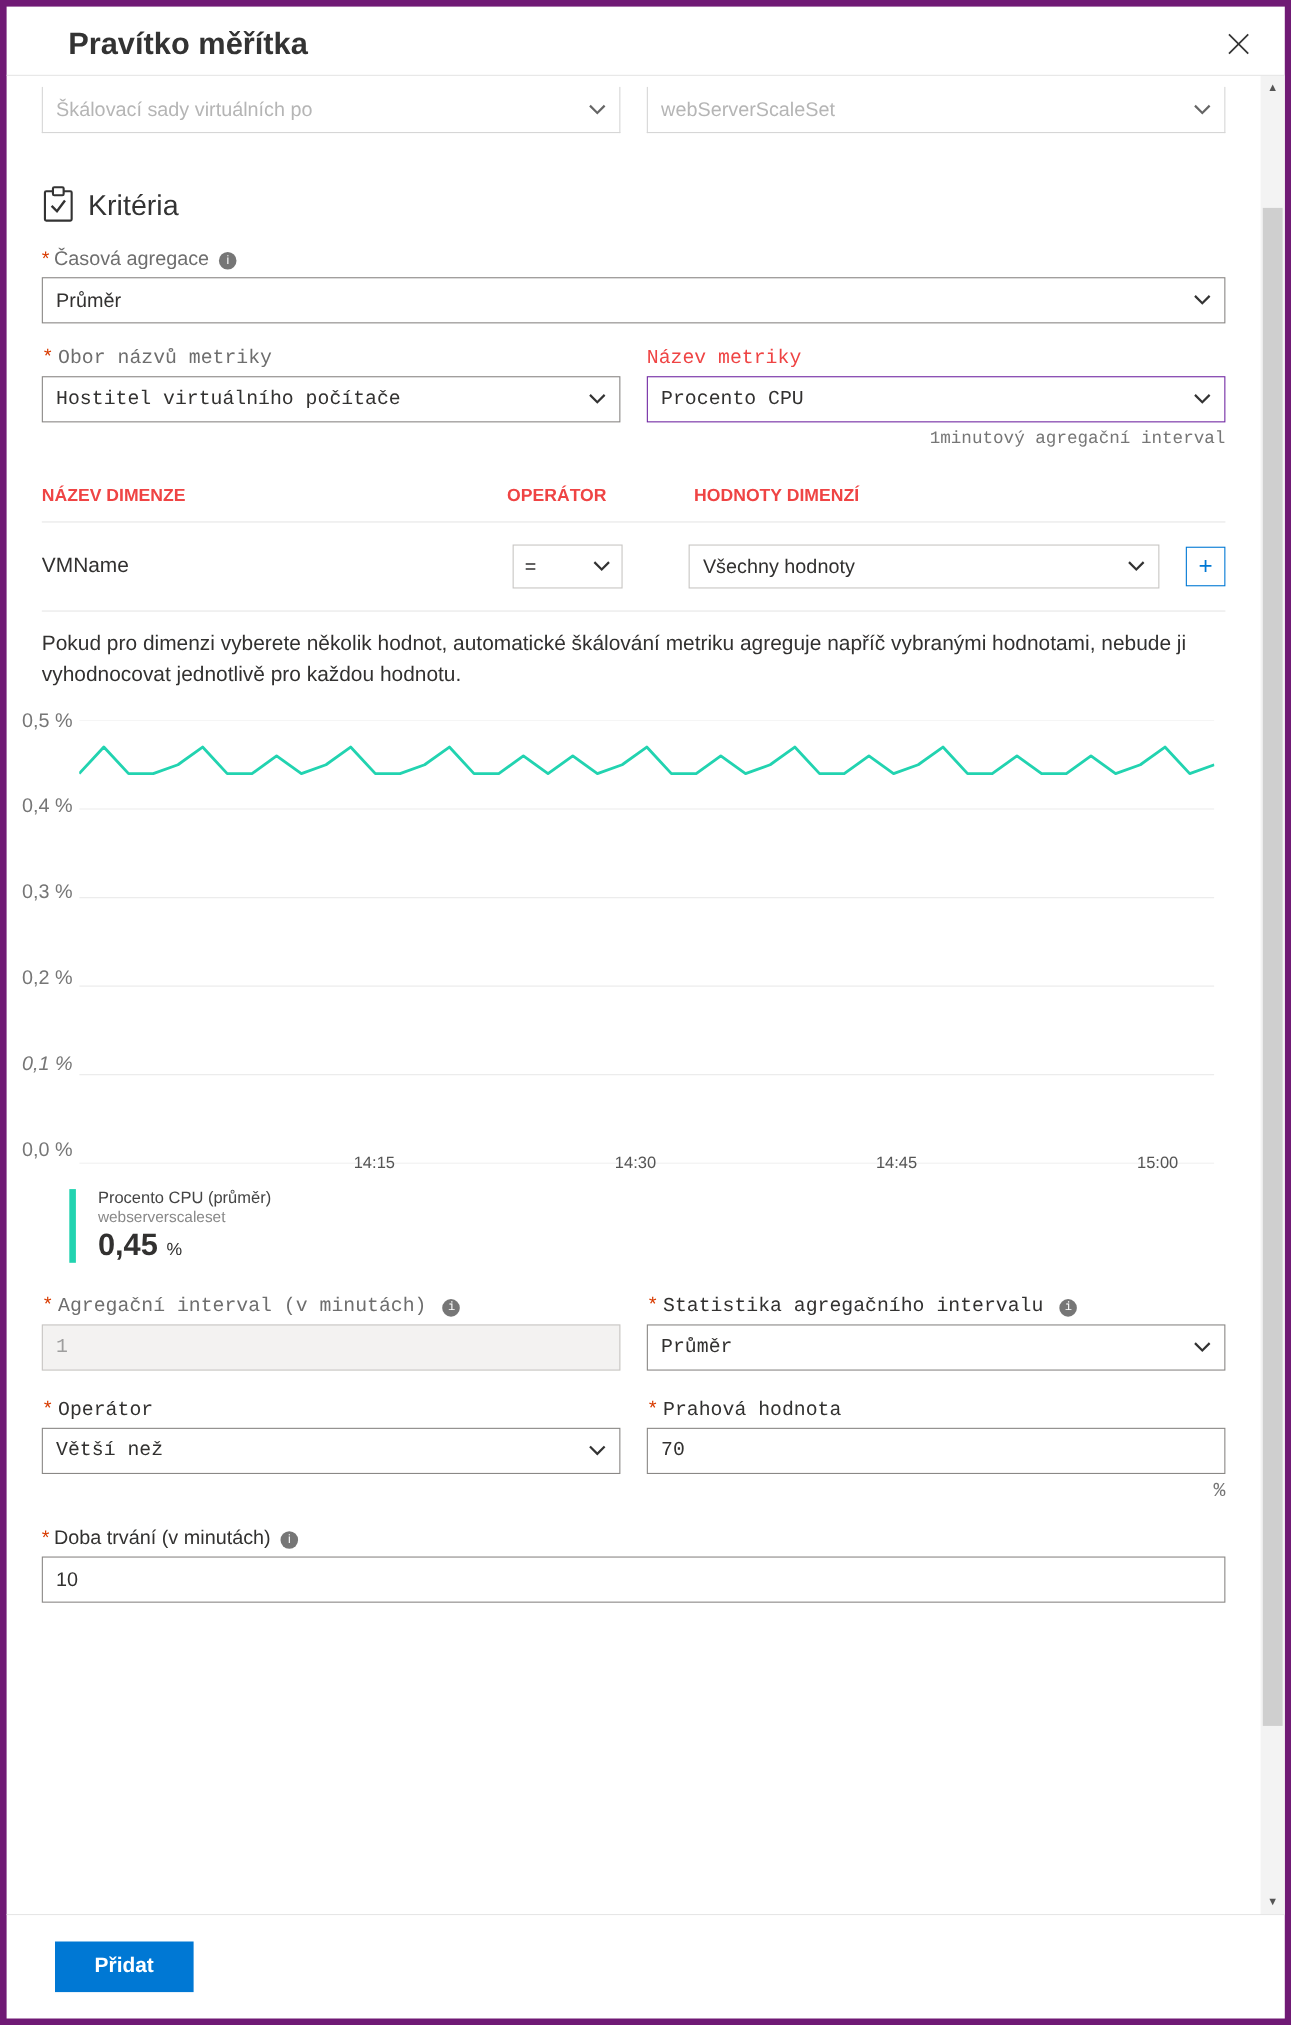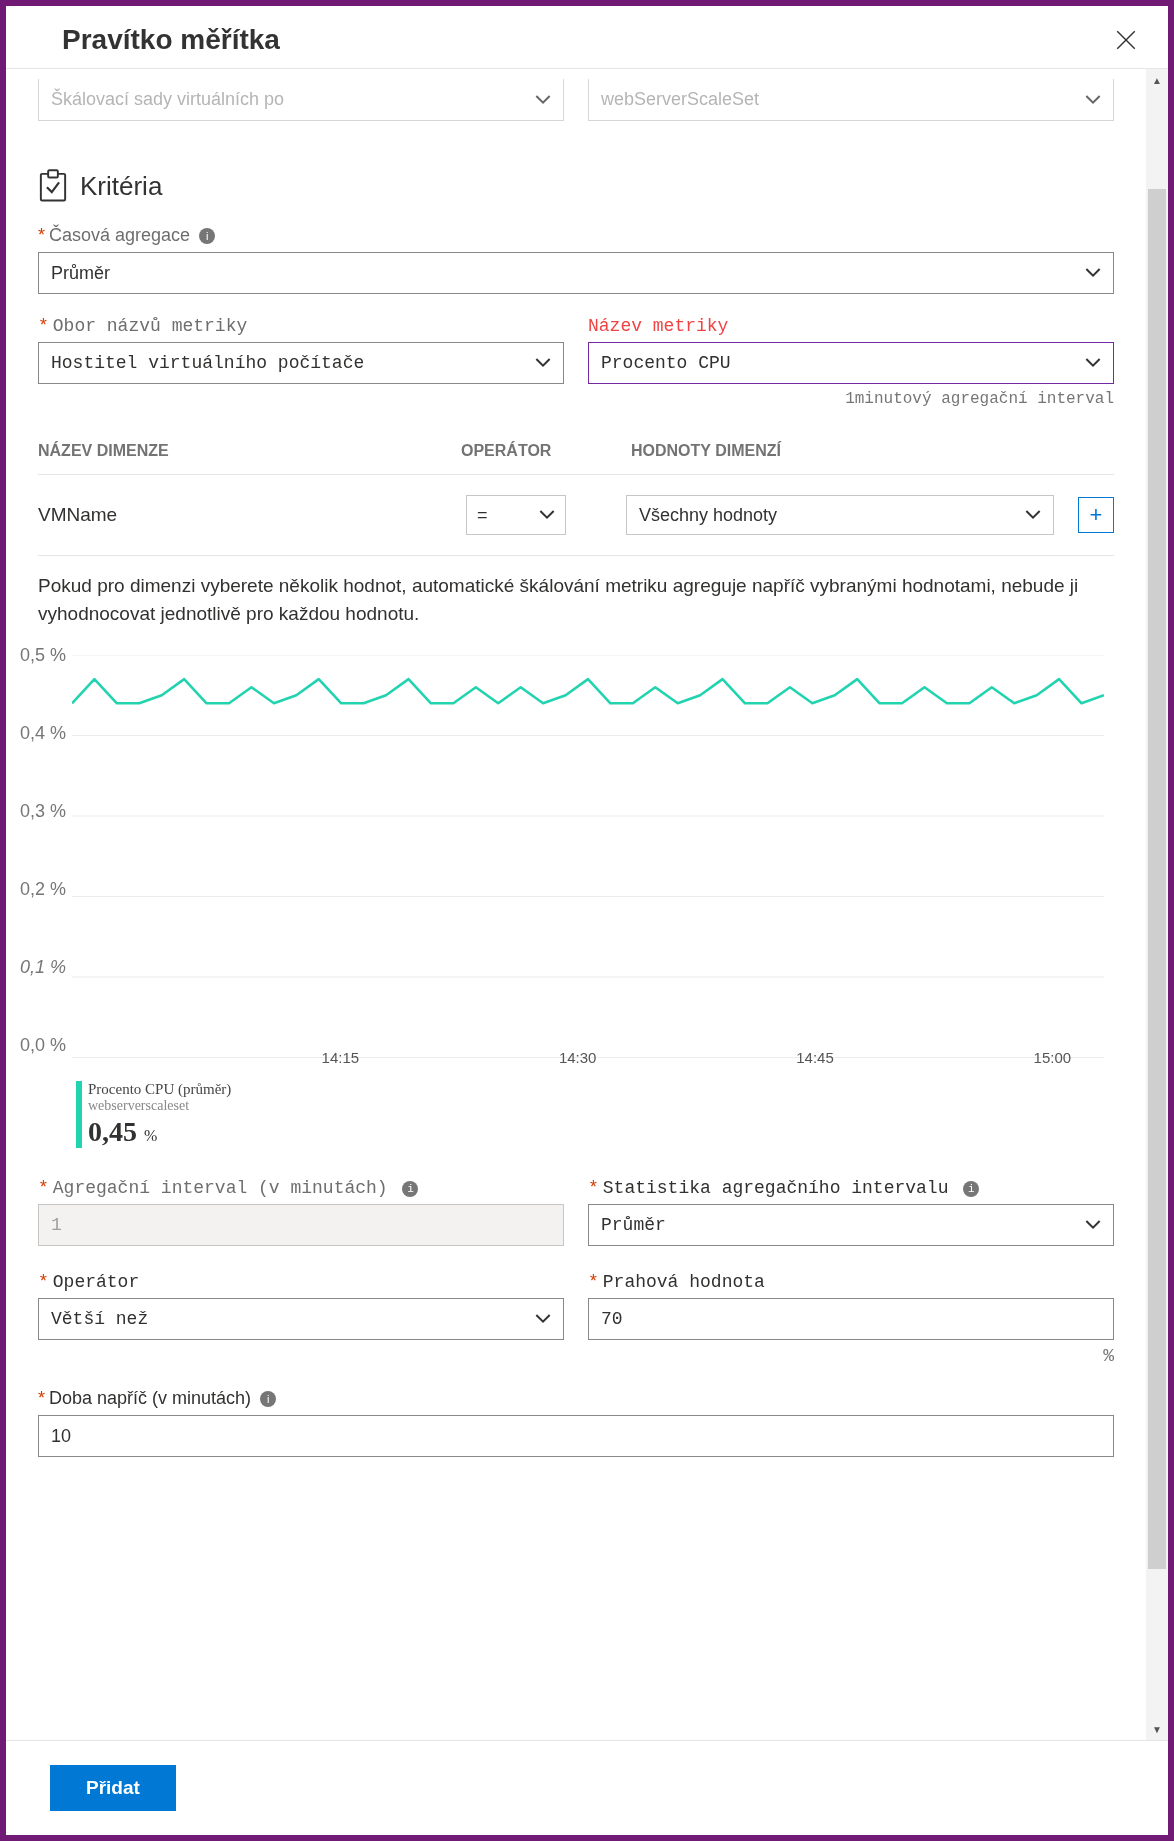--- a/index.html
+++ b/index.html
@@ -29,37 +29,37 @@
 
   .dd { height: 42px; border: 1px solid #8a8886; display: flex; align-items: center; justify-content: space-between; padding: 0 12px; font-size: 18px; color: #323130; background: #fff; margin-top: 6px; }
   .dd.purple { border-color: #722aa3; }
   .chev { width: 16px; height: 16px; }
 
   .two-col { display: flex; gap: 24px; font-family: Liberation Mono, monospace; }
   .col { flex: 1; min-width: 0; }
 
   .hint-right { text-align: right; color: #767676; font-size: 16px; margin-top: 6px; }
 
-  .dim-headers { display: grid; grid-template-columns: 1fr 160px 1fr 60px; gap: 10px; margin-top: 34px; padding: 0 0 14px 0; border-bottom: 1px solid #e6e6e6; font-size: 16px; font-weight: 600; color: #737373; }
+  .dim-headers { display: grid; grid-template-columns: 1fr 160px 1fr 60px; gap: 10px; margin-top: 34px; padding: 0 0 14px 0; border-bottom: 1px solid #e6e6e6; font-size: 16px; font-weight: 600; color: #ef4444; }
   .dim-row { display: grid; grid-template-columns: 1fr 160px 1fr 60px; align-items: center; padding: 20px 0; border-bottom: 1px solid #e6e6e6; }
   .dim-name { font-size: 19px; }
   .op-dd { width: 100px; height: 40px; border: 1px solid #c8c6c4; display: flex; align-items: center; justify-content: space-between; padding: 0 10px; font-size: 18px; }
   .val-dd { height: 40px; border: 1px solid #c8c6c4; display: flex; align-items: center; justify-content: space-between; padding: 0 12px; font-size: 18px; }
   .add-btn { width: 36px; height: 36px; border: 1px solid #0078d4; color: #0078d4; display: flex; align-items: center; justify-content: center; font-size: 22px; font-weight: 400; justify-self: end; }
 
   .note { font-size: 19px; color: #323130; margin-top: 16px; line-height: 1.45; }
 
   
   .chart-wrap { margin-top: 28px; }
   .chart-area { position: relative; height: 390px; margin-left: 34px; margin-right: 10px; }
   .gridline-lbl { position: absolute; left: -6px; transform: translate(-100%, -50%); font-size: 18px; color: #767676; white-space: nowrap; }
   .xlabels { position: absolute; left: 0; right: 0; bottom: -24px; height: 20px; }
   .xlabel { position: absolute; transform: translateX(-50%); font-size: 15px; color: #555; }
   .chart-svg { position: absolute; inset: 0; }
-  .legend { display: flex; gap: 6px; margin-top: 36px; margin-left: 38px; font-family: Liberation Serif, serif; }
+  .legend { display: flex; gap: 20px; margin-top: 36px; margin-left: 25px; }
   .legend-bar { width: 6px; background: #22d3b0; }
   .legend-text .ln1 { font-size: 15px; color: #444; }
   .legend-text .ln2 { font-size: 14px; color: #888; }
   .legend-text .val { font-size: 28px; font-weight: 700; margin-top: 2px; }
   .legend-text .val .unit { font-size: 16px; font-weight: 400; }
 
   .txt-input { height: 42px; border: 1px solid #8a8886; padding: 0 12px; font-size: 18px; color: #323130; background: #fff; display: flex; align-items: center; margin-top: 6px; }
   .txt-input.disabled { background: #f3f2f1; color: #9e9e9e; border-color: #c8c6c4; }
 
   .pct-suffix { text-align: right; color: #767676; font-size: 18px; margin-top: 6px; }
@@ -250,21 +250,21 @@
           </div>
           <div class="txt-input">
             <span>70</span>
           </div>
           <div class="pct-suffix">%</div>
         </div>
       </div>
 
       <div style="margin-top:4px;">
         <div class="field-label" style="color:#323130;">
-          <span class="req">*</span><span>Doba napříč (v minutách)</span>
+          <span class="req">*</span><span>Doba trvání (v minutách)</span>
           <span class="info-icon">i</span>
         </div>
         <div class="txt-input">
           <span>10</span>
         </div>
       </div>
 
     </div>
 
     <div class="scrollbar">

